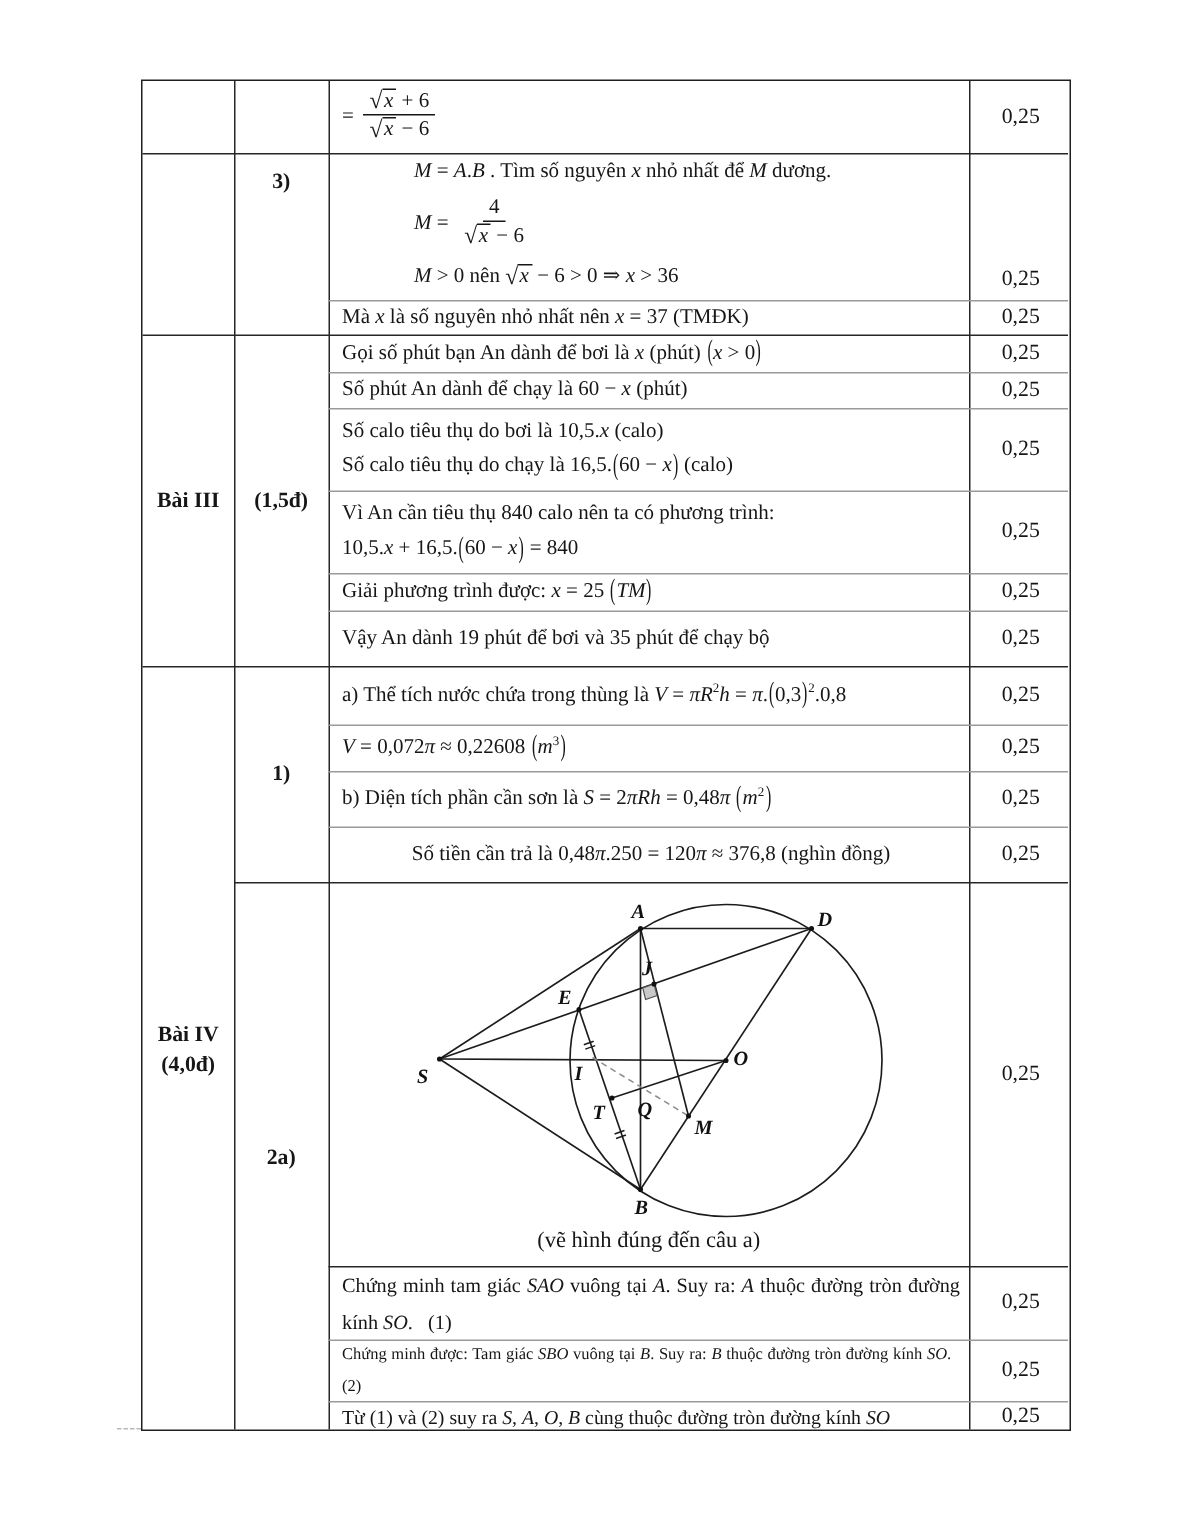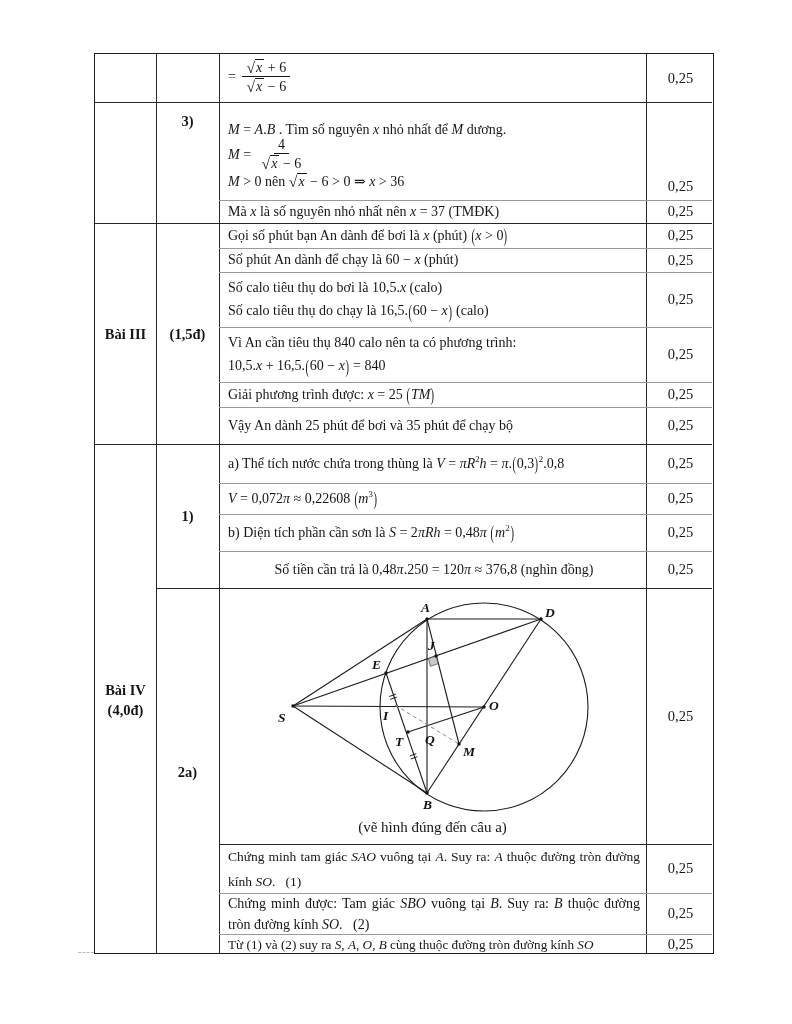--- a/index.html
+++ b/index.html
@@ -12,21 +12,21 @@
   .hr.sec{border-top:1.5px solid #262626;}
   .hr.sub{border-top:1px solid #9a9a9a;}
   .sideLabel{position:absolute;display:flex;align-items:center;justify-content:center;
              font-weight:bold;font-size:14.5px;text-align:center;line-height:20px;box-sizing:border-box;}
   .sideLabel.topalign{align-items:flex-start;padding-top:9px;}
   .cell{position:absolute;left:124px;width:427px;box-sizing:border-box;
         padding:1px 6px 1px 9px;display:flex;flex-direction:column;justify-content:center;
         font-size:14px;overflow:hidden;}
   .cell .line{white-space:nowrap;}
   .cell.para .line{white-space:normal;text-align:justify;}
-  .cell.spread{padding-top:16px;padding-bottom:7px;}
+  .cell.spread{justify-content:space-between;padding-top:5px;padding-bottom:7px;margin-left:48px;}
   .cell.stack{justify-content:space-evenly;}
   .score{position:absolute;left:551px;width:69px;display:flex;align-items:center;
          justify-content:center;font-size:14.5px;box-sizing:border-box;font-family:Liberation Serif, serif;}
   .score.sbottom{align-items:flex-end;padding-bottom:5px;}
   .mi{font-style:italic;}
   sup.msup{font-size:0.62em;line-height:0;}
   .frac{display:inline-flex;flex-direction:column;align-items:center;vertical-align:middle;
         margin:0 3px;transform:translateY(-1px);}
   .fnum{display:block;padding:0 4px;border-bottom:1.2px solid #161616;}
   .fden{display:block;padding:1px 4px 0;}
@@ -113,21 +113,21 @@
         <div class="cell stack" style="top: 273px; height: 55px;">
           <div class="line"><span class="mt">Vì An cần tiêu thụ 840 calo nên ta có phương trình:</span></div>
           <div class="line"><span class="mt">10,5.</span><span class="mi">x</span><span class="mt"> + 16,5.</span><span class="bigp"><span class="bp">(</span><span class="pc"><span class="mt">60 − </span><span class="mi">x</span></span><span class="bp">)</span></span><span class="mt"> = 840</span></div>
         </div>
         <div class="score" style="top: 273px; height: 55px;">0,25</div>
         <div class="cell" style="top: 328px; height: 25px;">
           <div class="line"><span class="mt">Giải phương trình được: </span><span class="mi">x</span><span class="mt"> = 25 </span><span class="bigp"><span class="bp">(</span><span class="pc"><span class="mi">TM</span></span><span class="bp">)</span></span></div>
         </div>
         <div class="score" style="top: 328px; height: 25px;">0,25</div>
         <div class="cell" style="top: 353px; height: 37px;">
-          <div class="line"><span class="mt">Vậy An dành 25 phút để bơi và 35 phút để chạy bộ</span></div>
+          <div class="line"><span class="mt">Vậy An dành 19 phút để bơi và 35 phút để chạy bộ</span></div>
         </div>
         <div class="score" style="top: 353px; height: 37px;">0,25</div>
         <div class="cell" style="top: 390px; height: 39px;">
           <div class="line"><span class="mt">a) Thể tích nước chứa trong thùng là </span><span class="mi">V</span><span class="mt"> = </span><span class="mi">πR</span><sup class="msup">2</sup><span class="mi">h</span><span class="mt"> = </span><span class="mi">π</span><span class="mt">.</span><span class="bigp"><span class="bp">(</span><span class="pc"><span class="mt">0,3</span></span><span class="bp">)</span></span><sup class="msup">2</sup><span class="mt">.0,8</span></div>
         </div>
         <div class="score" style="top: 390px; height: 39px;">0,25</div>
         <div class="cell" style="top: 429px; height: 31px;">
           <div class="line"><span class="mi">V</span><span class="mt"> = 0,072</span><span class="mi">π</span><span class="mt"> ≈ 0,22608 </span><span class="bigp"><span class="bp">(</span><span class="pc"><span class="mi">m</span><sup class="msup">3</sup></span><span class="bp">)</span></span></div>
         </div>
         <div class="score" style="top: 429px; height: 31px;">0,25</div>
@@ -137,21 +137,21 @@
         <div class="score" style="top: 460px; height: 37px;">0,25</div>
         <div class="cell" style="top: 497px; height: 37px; text-align: center;">
           <div class="line"><span class="mt">Số tiền cần trả là 0,48</span><span class="mi">π</span><span class="mt">.250 = 120</span><span class="mi">π</span><span class="mt"> ≈ 376,8 (nghìn đồng)</span></div>
         </div>
         <div class="score" style="top: 497px; height: 37px;">0,25</div>
         <div class="score" style="top: 534px; height: 256px;">0,25</div>
         <div class="cell para" style="top: 790px; height: 49px; font-size: 13.5px; line-height: 25px;">
           <div class="line"><span class="mt">Chứng minh tam giác </span><span class="mi">SAO</span><span class="mt"> vuông tại </span><span class="mi">A</span><span class="mt">. Suy ra: </span><span class="mi">A</span><span class="mt"> thuộc đường tròn đường kính </span><span class="mi">SO</span><span class="mt">.&nbsp;&nbsp; (1)</span></div>
         </div>
         <div class="score" style="top: 790px; height: 49px;">0,25</div>
-        <div class="cell para" style="top: 839px; height: 41px; font-size: 14px; line-height: 21px;">
+        <div class="cell para" style="top: 839px; height: 41px; font-size: 11px; line-height: 21px;">
           <div class="line"><span class="mt">Chứng minh được: Tam giác </span><span class="mi">SBO</span><span class="mt"> vuông tại </span><span class="mi">B</span><span class="mt">. Suy ra: </span><span class="mi">B</span><span class="mt"> thuộc đường tròn đường kính </span><span class="mi">SO</span><span class="mt">.&nbsp;&nbsp; (2)</span></div>
         </div>
         <div class="score" style="top: 839px; height: 41px;">0,25</div>
         <div class="cell" style="top: 880px; height: 21px; font-size: 13.2px;">
           <div class="line"><span class="mt">Từ (1) và (2) suy ra </span><span class="mi">S</span><span class="mt">, </span><span class="mi">A</span><span class="mt">, </span><span class="mi">O</span><span class="mt">, </span><span class="mi">B</span><span class="mt"> cùng thuộc đường tròn đường kính </span><span class="mi">SO</span></div>
         </div>
         <div class="score" style="top: 880px; height: 21px;">0,25</div>
       </div>
     <div id="borders-host">
         <div class="hr sec" style="top: 48px; left: 0px; width: 617px;"></div>

